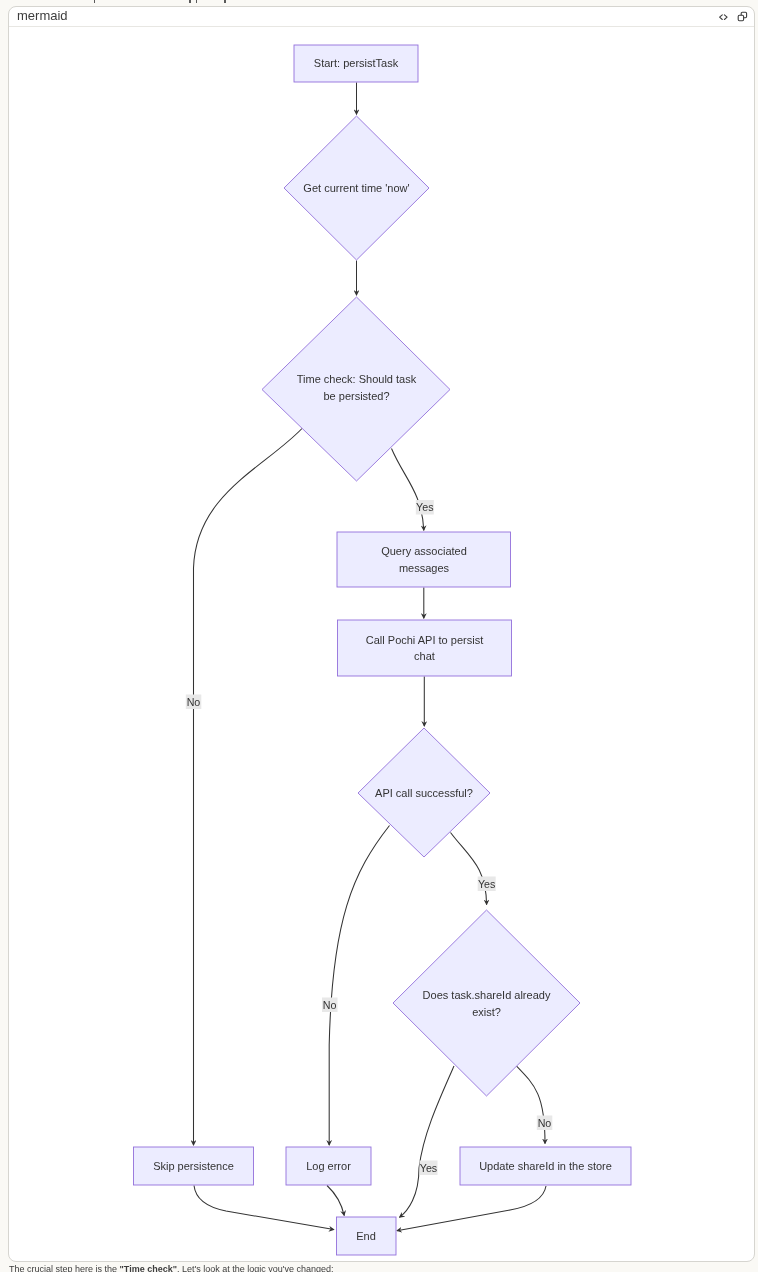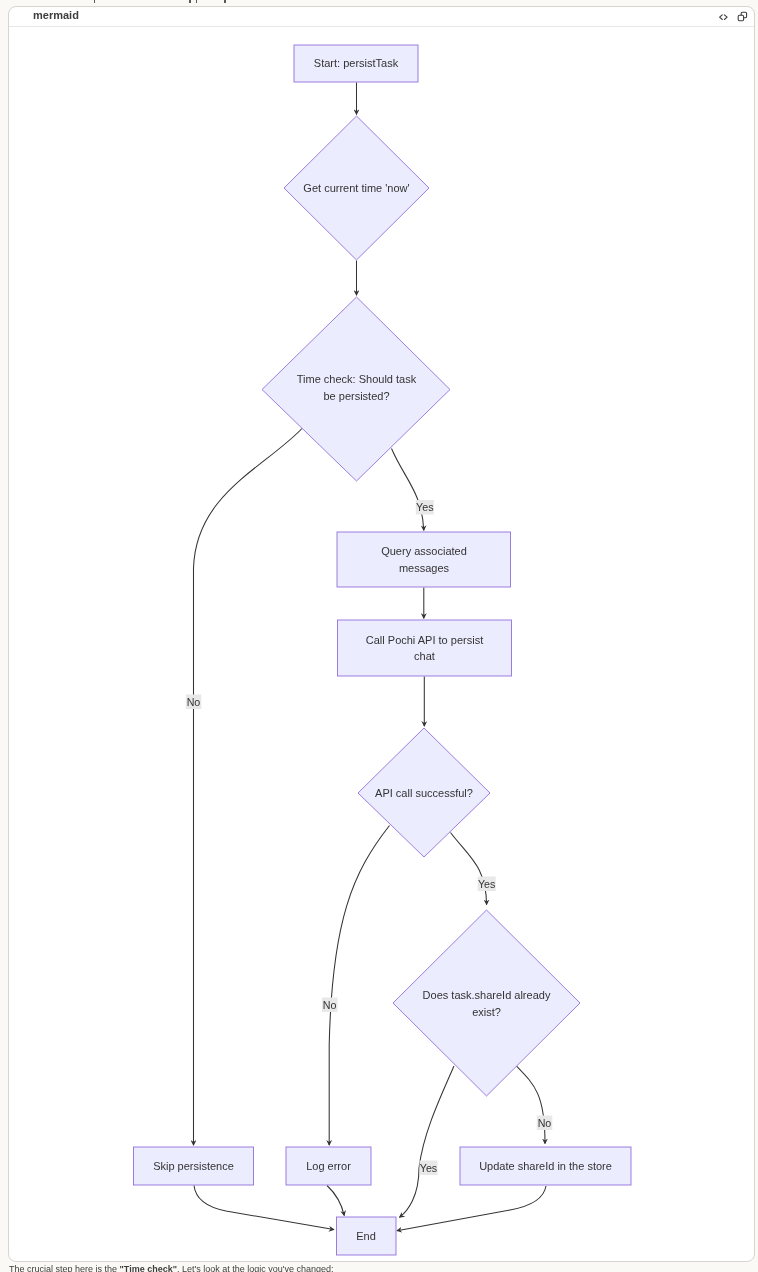--- a/index.html
+++ b/index.html
@@ -1,21 +1,21 @@
 <!DOCTYPE html>
 <html><head>
 <meta charset="utf-8">
 <style>
   html,body{margin:0;padding:0;}
   body{width:758px;height:1272px;background:#faf9f5;overflow:hidden;position:relative;
        font-family:"Liberation Sans",sans-serif;}
   .container{position:absolute;left:8px;top:6px;width:745px;height:1254px;background:#ffffff;
              border:1px solid #d6d5d0;border-radius:8px;}
   .chead{position:absolute;left:0;top:0;width:100%;height:19px;border-bottom:1px solid #e8e7e3;}
-  .lang{position:absolute;left:24px;top:0;height:19px;line-height:17.5px;font-size:11px;color:#3d3d3d;font-weight:bold;}
+  .lang{position:absolute;left:8px;top:0;height:19px;line-height:17.5px;font-size:13px;color:#3d3d3d;}
   .mark{position:absolute;background:#5a5a5a;}
   .bottomtext{position:absolute;left:9px;top:1264px;font-size:9px;color:#3d3d3d;
               white-space:nowrap;}
   svg text{fill:#333333;font-family:"Liberation Sans",sans-serif;font-size:11px;}
   svg .lbl{font-size:10.7px;}
 </style>
 </head>
 <body>
 
   <div class="mark" style="left:94px;top:0;width:1.2px;height:2.5px;"></div>

